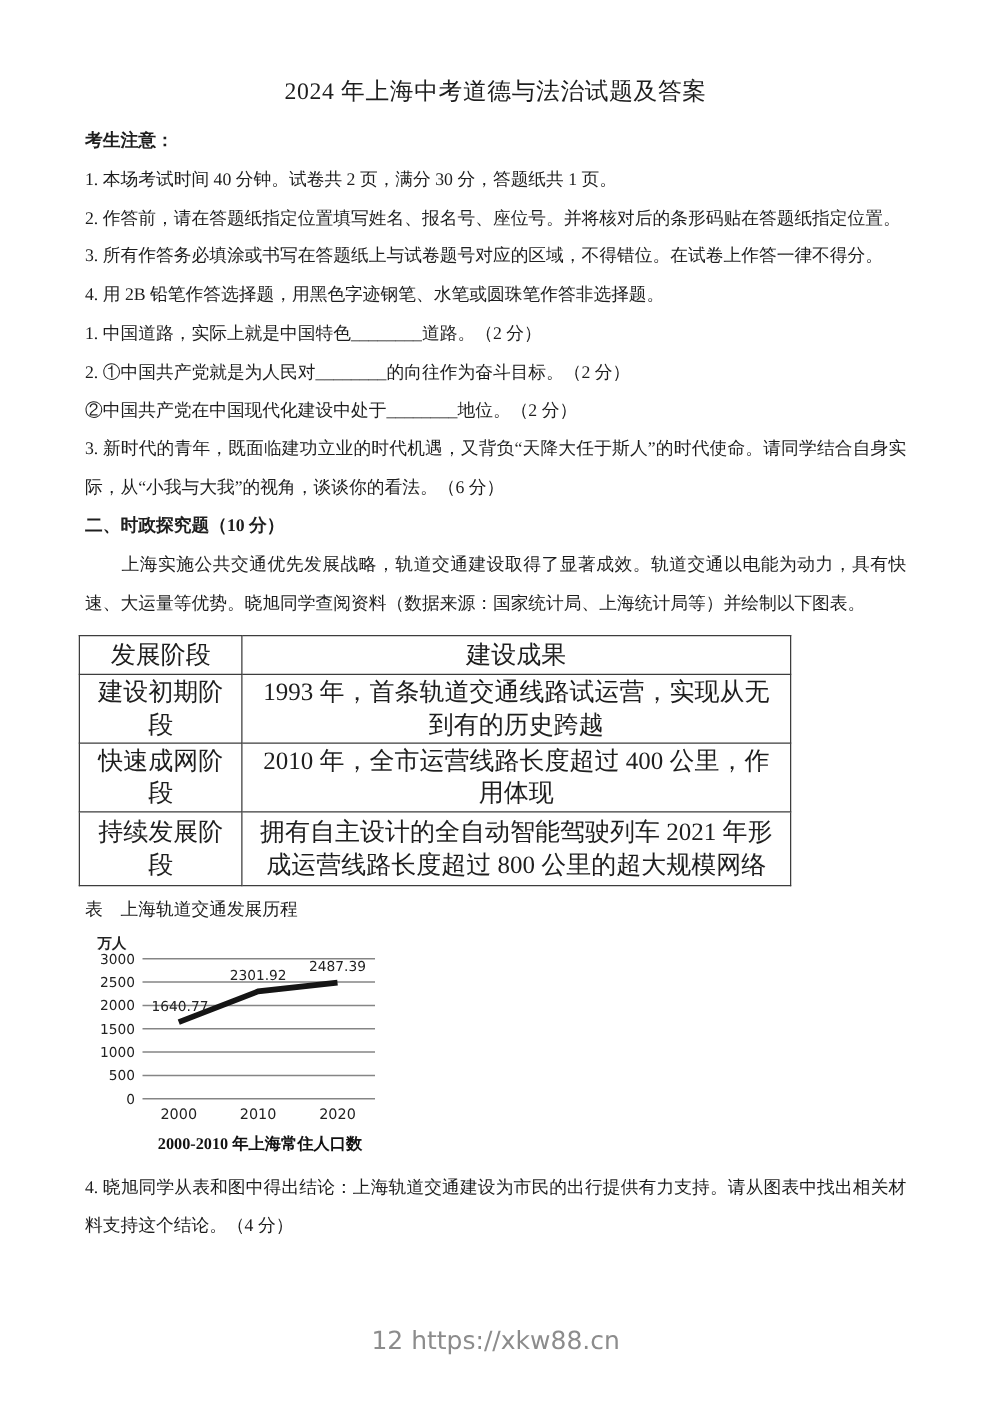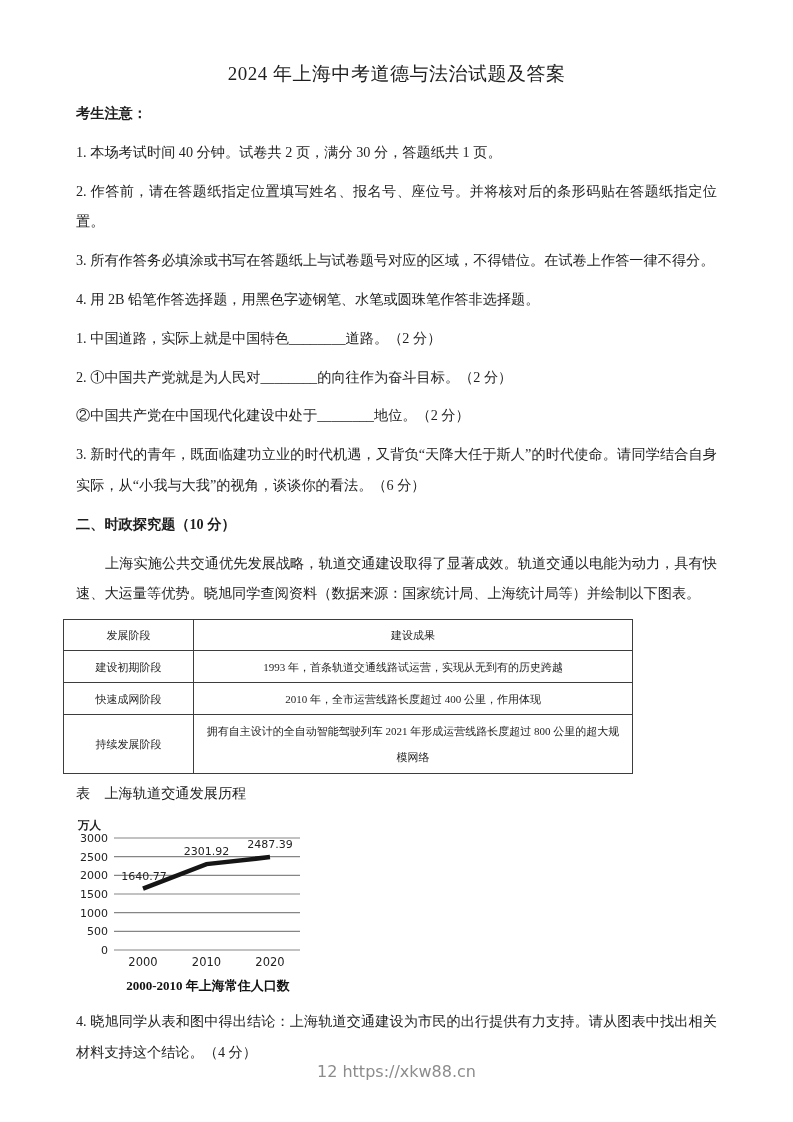--- a/index.html
+++ b/index.html
@@ -18,33 +18,33 @@
     text-align: justify;
   }
   .doc-title {
     font-size: 19px;
     font-weight: normal;
     text-align: center;
     margin: 0 0 8px 0;
     line-height: 32px;
     letter-spacing: 0.5px;
   }
-  p { margin: 8px; }
+  p { margin: 0; }
   .bold { font-weight: bold; }
   .indent { text-indent: 2.05em; }
   table.dev-table {
     border-collapse: collapse;
     width: 570px;
     margin: 10px 0 0 -5px;
     table-layout: fixed;
   }
   table.dev-table th, table.dev-table td {
     border: 1px solid #3d3d3d;
     font-weight: normal;
-    font-size: 11px;
+    font-size: 20px;
     text-align: center;
     line-height: 26px;
     padding: 1px 8px;
     vertical-align: middle;
   }
   .col-stage { width: 113px; }
   tr.row-h  th { height: 28px; }
   tr.row-1 td, tr.row-2 td { height: 29px; }
   tr.row-3 td { height: 56px; }
   .table-caption {
@@ -53,21 +53,21 @@
   }
   .chart-wrap { margin-top: 2px; }
   .chart-wrap svg { display: block; }
   .q4 { margin-top: 2px; }
   .footer {
     position: absolute;
     left: 0; right: 0; top: 1062px;
     text-align: center;
     color: #8c8c8c;
     font-family: "DejaVu Sans", "Liberation Sans", sans-serif;
-    font-size: 16px;
+    font-size: 20px;
     line-height: 20px;
   }
 </style>
 </head>
 <body>
 
 <div class="page">
   <div class="content">
 
     <h1 class="doc-title">2024 年上海中考道德与法治试题及答案</h1>

